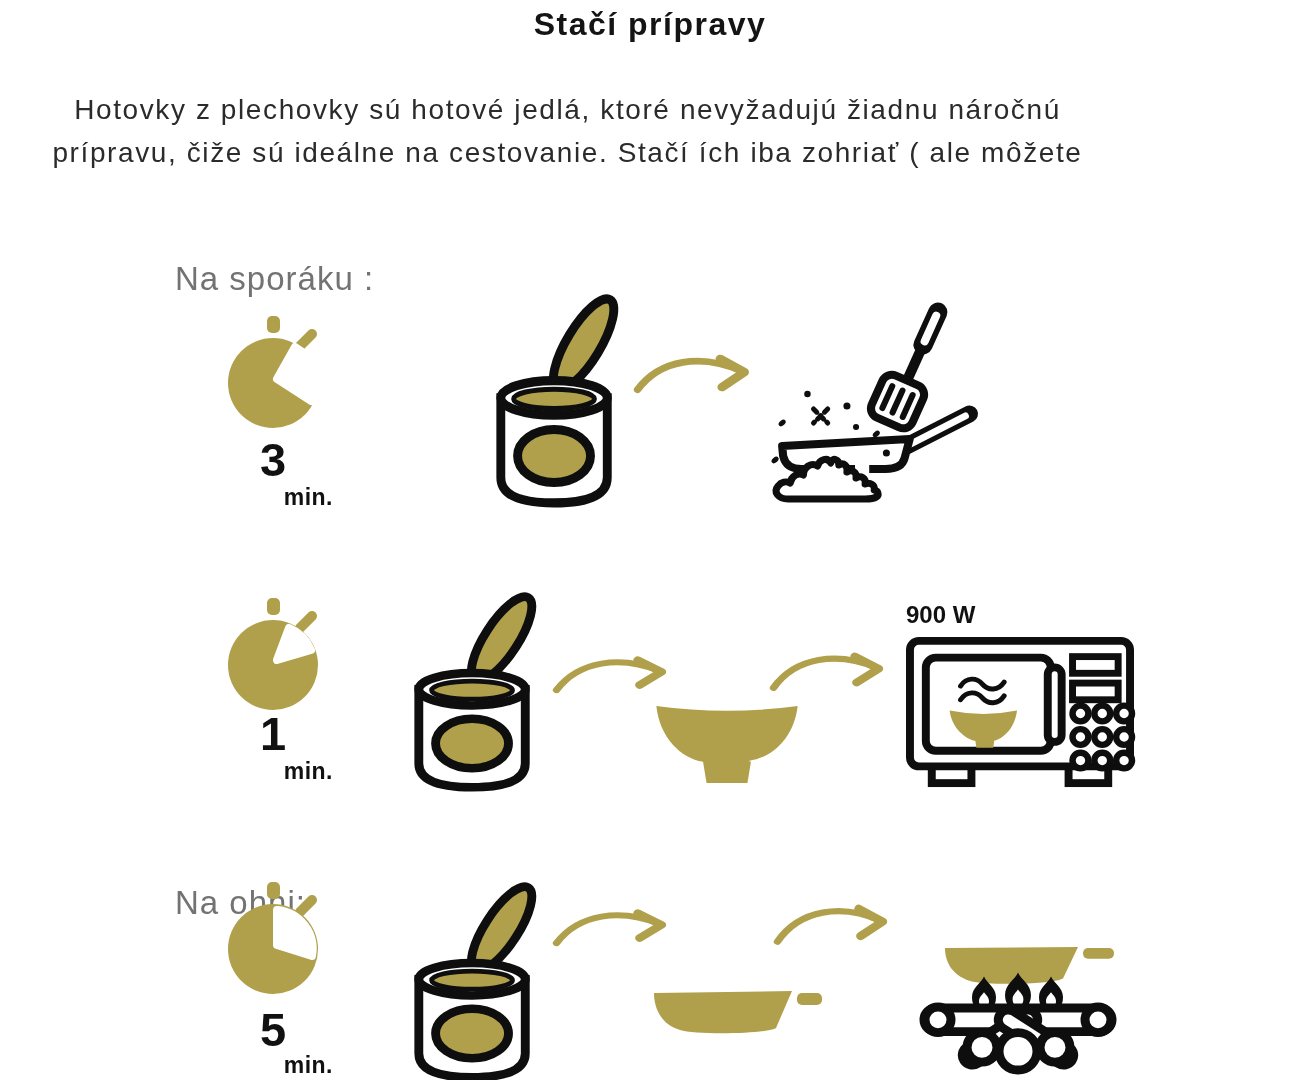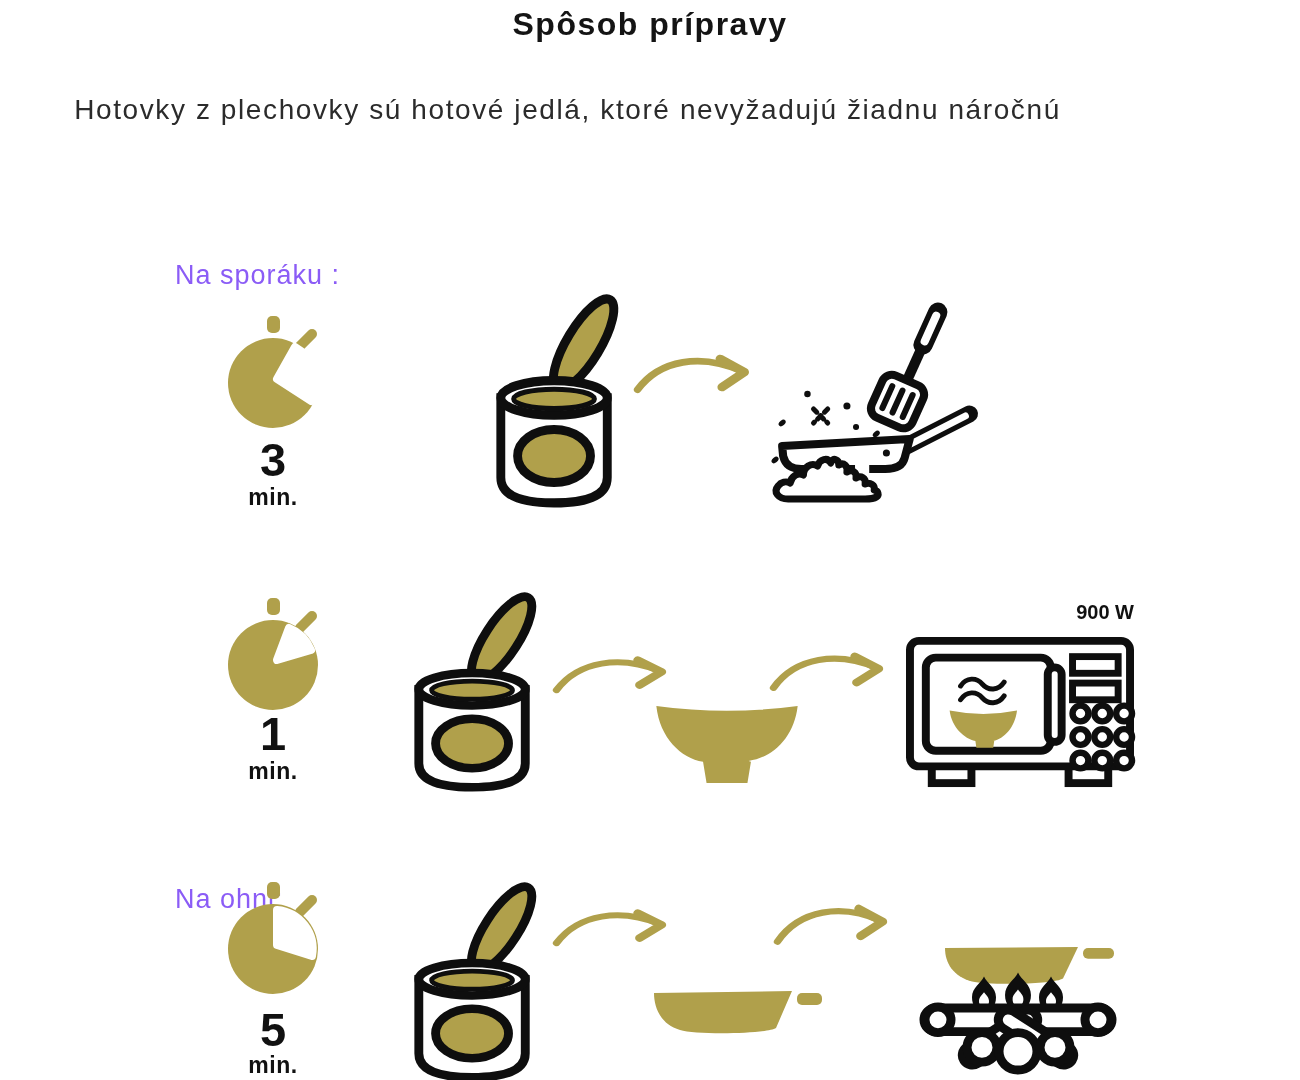--- a/index.html
+++ b/index.html
@@ -16,52 +16,53 @@
   .abs{position:absolute;}
   .title{
     left:0;top:6px;width:1300px;text-align:center;
     font-size:32px;font-weight:800;letter-spacing:1.5px;color:#141414;
   }
   .intro{
     left:0;top:88px;width:1135px;text-align:center;
     font-size:28px;line-height:43px;letter-spacing:1.6px;color:var(--text);
   }
   .sec-label{
-    font-size:27px;letter-spacing:1px;color:#8b5cf6;white-space:nowrap;
+    font-size:33px;letter-spacing:1px;color:#737373;white-space:nowrap;
   }
   .time-value{
     left:213px;width:120px;text-align:center;
     font-size:47px;font-weight:800;color:#111;line-height:1;
   }
   .time-unit{
-    left:213px;width:120px;text-align:center;
+    left:213px;width:120px;text-align:right;
     font-size:23px;font-weight:800;color:#111;line-height:1;letter-spacing:.5px;
   }
   .power{
-    left:906px;width:228px;text-align:right;
-    font-size:20px;font-weight:800;color:#111;
+    left:906px;width:228px;text-align:left;
+    font-size:24px;font-weight:800;color:#111;
   }
   
   .fa{fill:var(--accent);}
   .fi{fill:var(--ink);}
   .fw{fill:#fff;}
   .fn{fill:none;}
   .sa{stroke:var(--accent);}
   .si{stroke:var(--ink);}
   .sw{stroke:#fff;}
   svg{display:block;overflow:visible;}
 </style>
 </head>
 <body>
 
 <div class="page">
 
-  <div class="abs title">Spôsob prípravy</div>
+  <div class="abs title">Stačí prípravy</div>
   <div class="abs intro">
     <div>Hotovky z plechovky sú hotové jedlá, ktoré nevyžadujú žiadnu náročnú</div>
+    <div>prípravu, čiže sú ideálne na cestovanie. Stačí ích iba zohriať ( ale môžete</div>
   </div>
 
   <div class="abs sec-label" style="left:175px;top:260px;">Na sporáku :</div>
 
   <svg class="abs" style="left:218px;top:316px;" width="110" height="130" viewBox="0 0 110 130" preserveAspectRatio="none">
     <rect class="fa" x="49" y="0" width="13" height="17" rx="5"></rect>
     <path class="fn sa" d="M82 30 L94 18" stroke-width="10" stroke-linecap="round"></path>
     <circle class="fa" cx="55" cy="67" r="45"></circle>
     <path class="fw sw" d="M59 63 L77 31 A40 40 0 0 1 93 85 Z" stroke-width="8" stroke-linejoin="round"></path>
   </svg>

